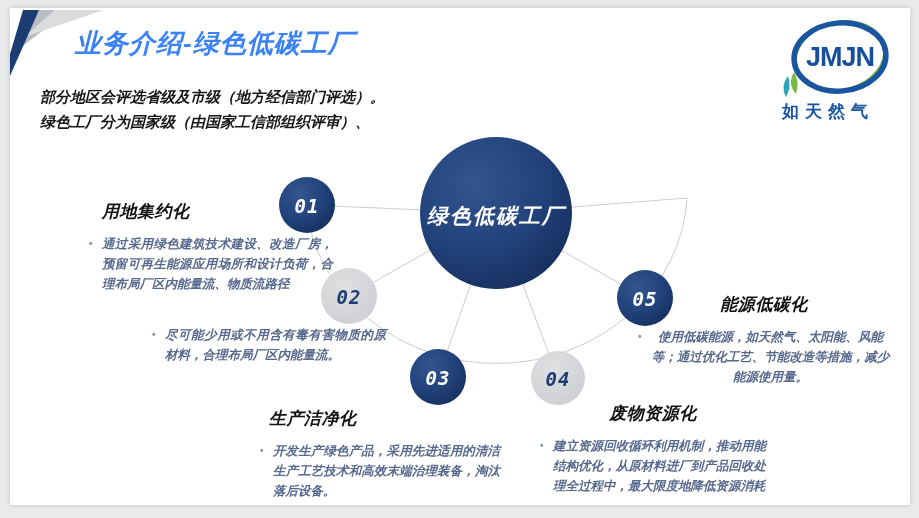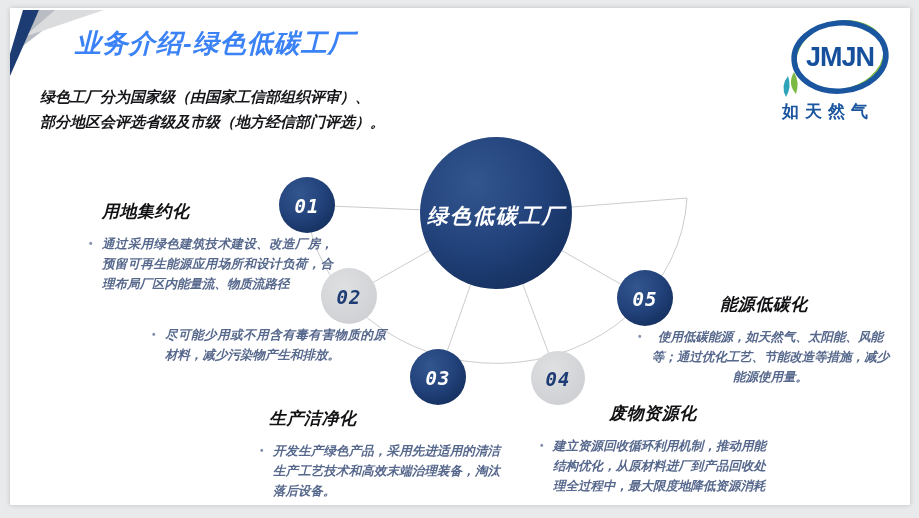--- a/index.html
+++ b/index.html
@@ -127,22 +127,22 @@
 
       <circle cx="635" cy="290" r="28" fill="url(#navyGrad)"></circle>
       <text x="635" y="291" text-anchor="middle" dominant-baseline="central" class="num-text" fill="#ffffff">05</text>
 
       <circle cx="486" cy="205" r="76" fill="url(#navyGrad)"></circle>
       <text x="486" y="207" text-anchor="middle" dominant-baseline="central" class="center-text">绿色低碳工厂</text>
     </svg>
 
     <div class="page-title">业务介绍-绿色低碳工厂</div>
     <div class="intro">
+      <div>部分地区会评选省级及市级（地方经信部门评选）。</div>
       <div>绿色工厂分为国家级（由国家工信部组织评审）、</div>
-      <div>部分地区会评选省级及市级（地方经信部门评选）。</div>
     </div>
 
     <div class="logo">
       <svg width="128" height="82" viewBox="0 0 128 82">
         <ellipse cx="64" cy="40" rx="45" ry="34" fill="none" stroke="#7cb944" stroke-width="2.5" transform="rotate(-14 64 40)"></ellipse>
         <ellipse cx="64" cy="41" rx="46" ry="34" fill="none" stroke="#1a55a0" stroke-width="5.5" transform="rotate(-5 64 41)"></ellipse>
         <path d="M 18 56 q -7 12 2 22 q 4 -12 -2 -22" fill="#7cb944"></path>
         <path d="M 12 60 q -8 10 -2 21 q 6 -10 2 -21" fill="#2fa3b8"></path>
         <text x="64" y="50" text-anchor="middle" class="jmjn-text">JMJN</text>
       </svg>
@@ -153,21 +153,21 @@
       <div class="sec-title">用地集约化</div>
       <div class="sec-body">
         <span class="dot">•</span>
         <p class="sec-text">通过采用绿色建筑技术建设、改造厂房，预留可再生能源应用场所和设计负荷，合理布局厂区内能量流、物质流路径</p>
       </div>
     </div>
 
     <div class="sec s2">
       <div class="sec-body">
         <span class="dot">•</span>
-        <p class="sec-text">尽可能少用或不用含有毒有害物质的原材料，减少污染物产生和排放。</p>
+        <p class="sec-text">尽可能少用或不用含有毒有害物质的原材料，合理布局厂区内能量流。</p>
       </div>
     </div>
 
     <div class="sec s3">
       <div class="sec-title">生产洁净化</div>
       <div class="sec-body">
         <span class="dot">•</span>
         <p class="sec-text">开发生产绿色产品，采用先进适用的清洁生产工艺技术和高效末端治理装备，淘汰落后设备。</p>
       </div>
     </div>

